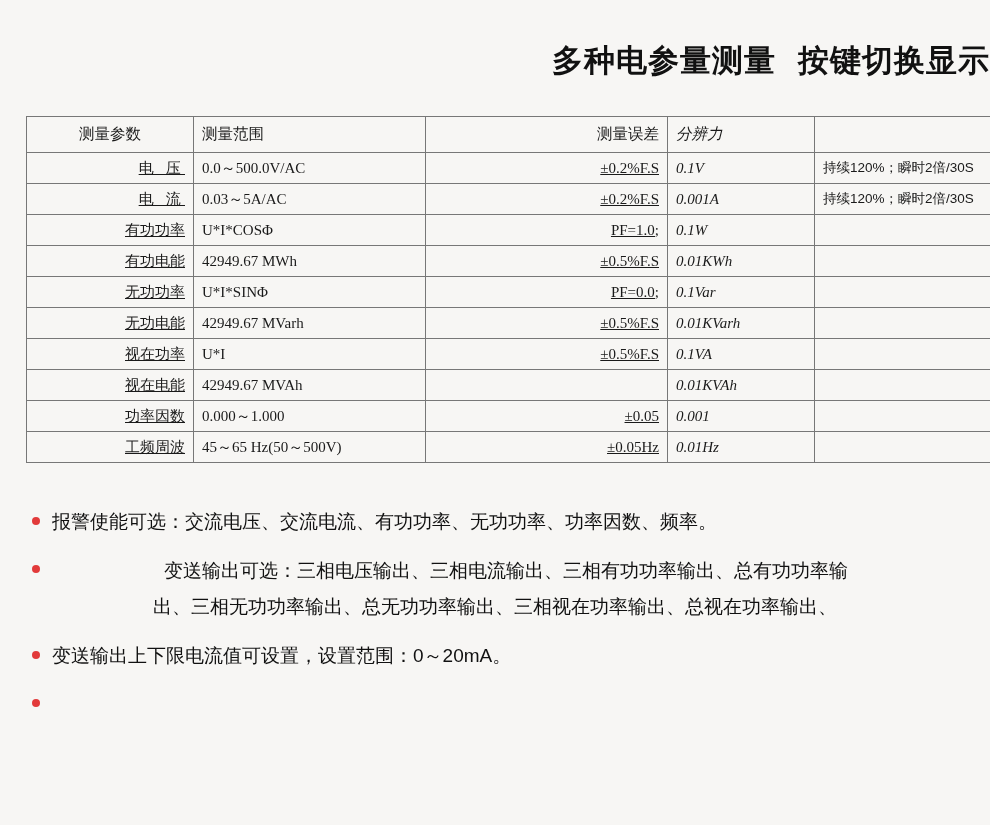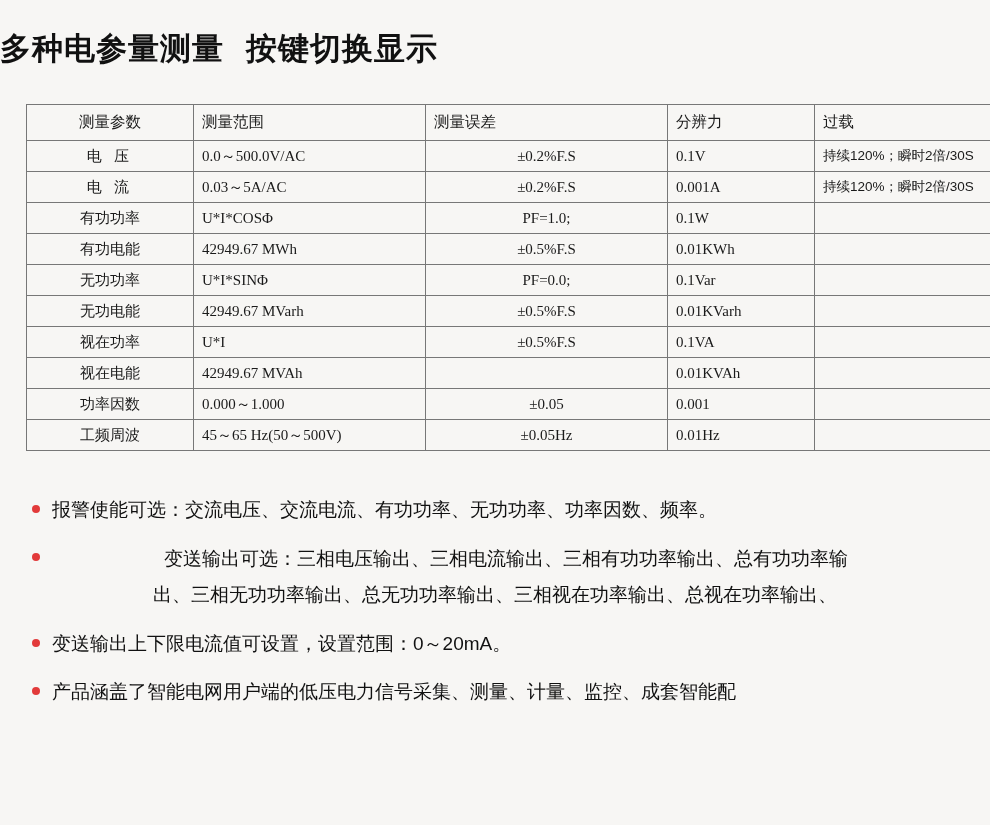--- a/index.html
+++ b/index.html
@@ -14,27 +14,27 @@
     color: #1a1a1a;
     overflow: hidden;
   }
   .page {
     position: relative;
     width: 990px;
     height: 825px;
     box-sizing: border-box;
   }
   .title {
-    text-align: left;
+    text-align: right;
     font-family: "Liberation Sans", sans-serif;
     font-weight: bold;
     font-size: 31px;
     letter-spacing: 1px;
     color: #111;
-    padding-top: 28px;
+    padding-top: 40px;
     padding-bottom: 0;
   }
   .title .gap {
     display: inline-block;
     width: 22px;
   }
   .spec-table-wrap {
     margin: 34px 26px 0 26px;
   }
   table.spec {
@@ -46,33 +46,33 @@
   table.spec td, table.spec th {
     border: 1px solid #777;
     padding: 3px 8px;
     height: 24px;
     font-weight: normal;
     vertical-align: middle;
     white-space: nowrap;
     overflow: hidden;
   }
   table.spec thead td {
-    text-align: left;
+    text-align: right;
     font-size: 15.5px;
     height: 29px;
   }
   table.spec thead td.left-head {
     text-align: center;
   }
   .col-param { width: 150px; text-align: center; }
   .col-range { width: 215px; margin-top: 38px; }
   .col-err   { width: 225px; text-align: center; }
-  .col-res   { width: 130px; }
+  .col-res   { width: 130px; font-style: italic; }
   .col-over  { width: 218px; }
-  .cell-center { text-align: center; }
+  .cell-center { text-align: right; text-decoration: underline; }
   .cell-left { text-align: left; }
   .spaced2 { letter-spacing: 0.28em; padding-left: 0.28em; }
   .small-over { font-size: 13.5px; font-family: "Liberation Sans", sans-serif; }
   .bullets {
     margin: 42px 30px 0 30px;
     font-family: "Liberation Sans", sans-serif;
     font-size: 19px;
     line-height: 34px;
     color: #111;
   }
@@ -202,17 +202,16 @@
         <span class="dot" style="background: rgb(226, 58, 58);"></span>
         <p class="line1">变送输出可选：三相电压输出、三相电流输出、三相有功功率输出、总有功功率输</p>
         <p class="line2">出、三相无功功率输出、总无功功率输出、三相视在功率输出、总视在功率输出、</p>
       </div>
       <div class="bullet-item b3">
         <span class="dot" style="background: rgb(226, 58, 58);"></span>
         <p class="line1">变送输出上下限电流值可设置，设置范围：0～20mA。</p>
       </div>
       <div class="bullet-item b4">
         <span class="dot" style="background: rgb(226, 58, 58);"></span>
-        <p class="line1">产品涵盖了智能电网用户端的低压电力信号采集、测量、计量、监控、成套智能配</p>
       </div>
     </div>
 
 </div>
 
 </body></html>

